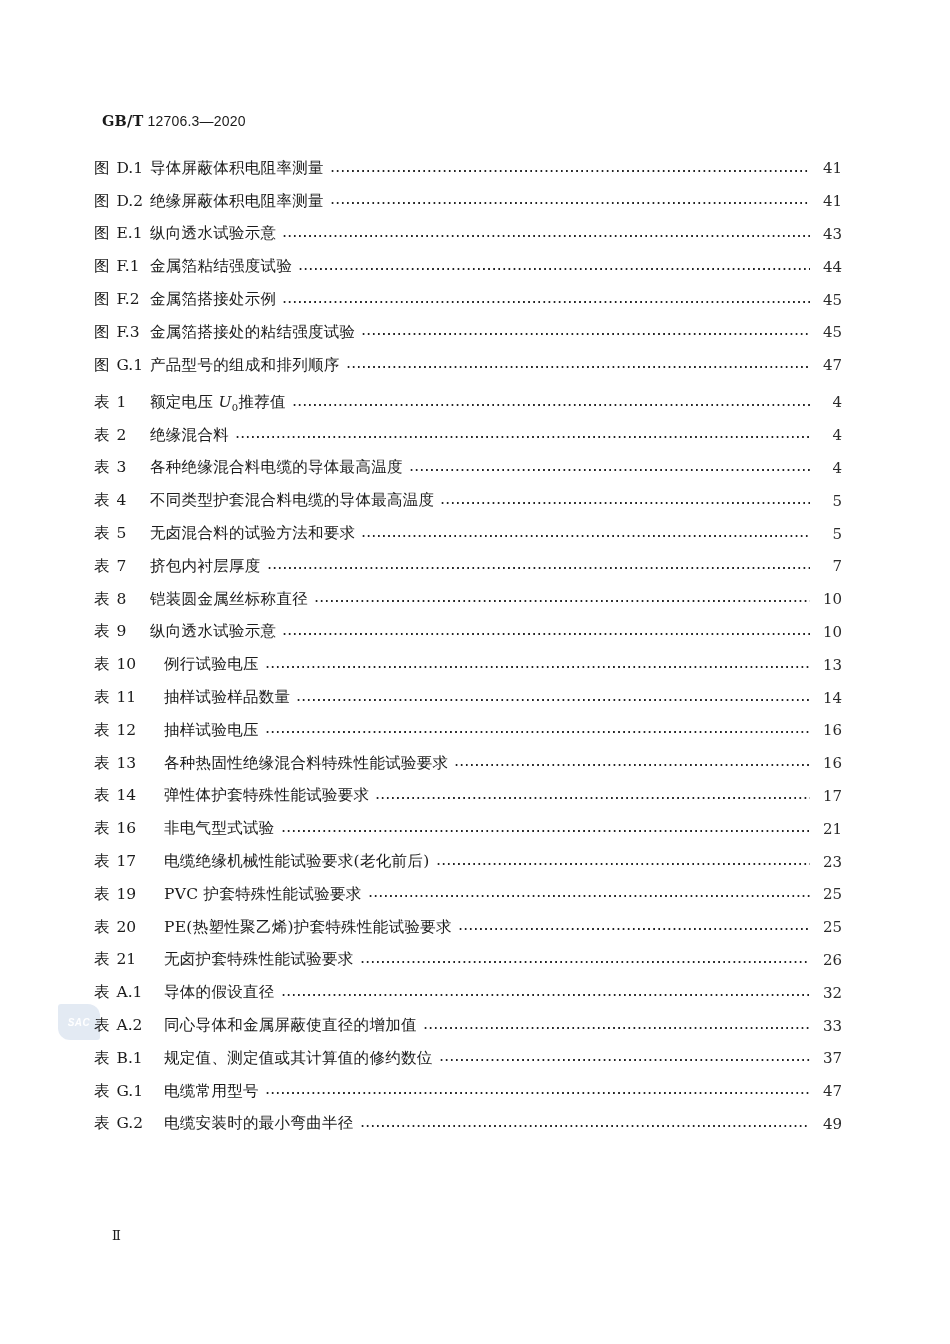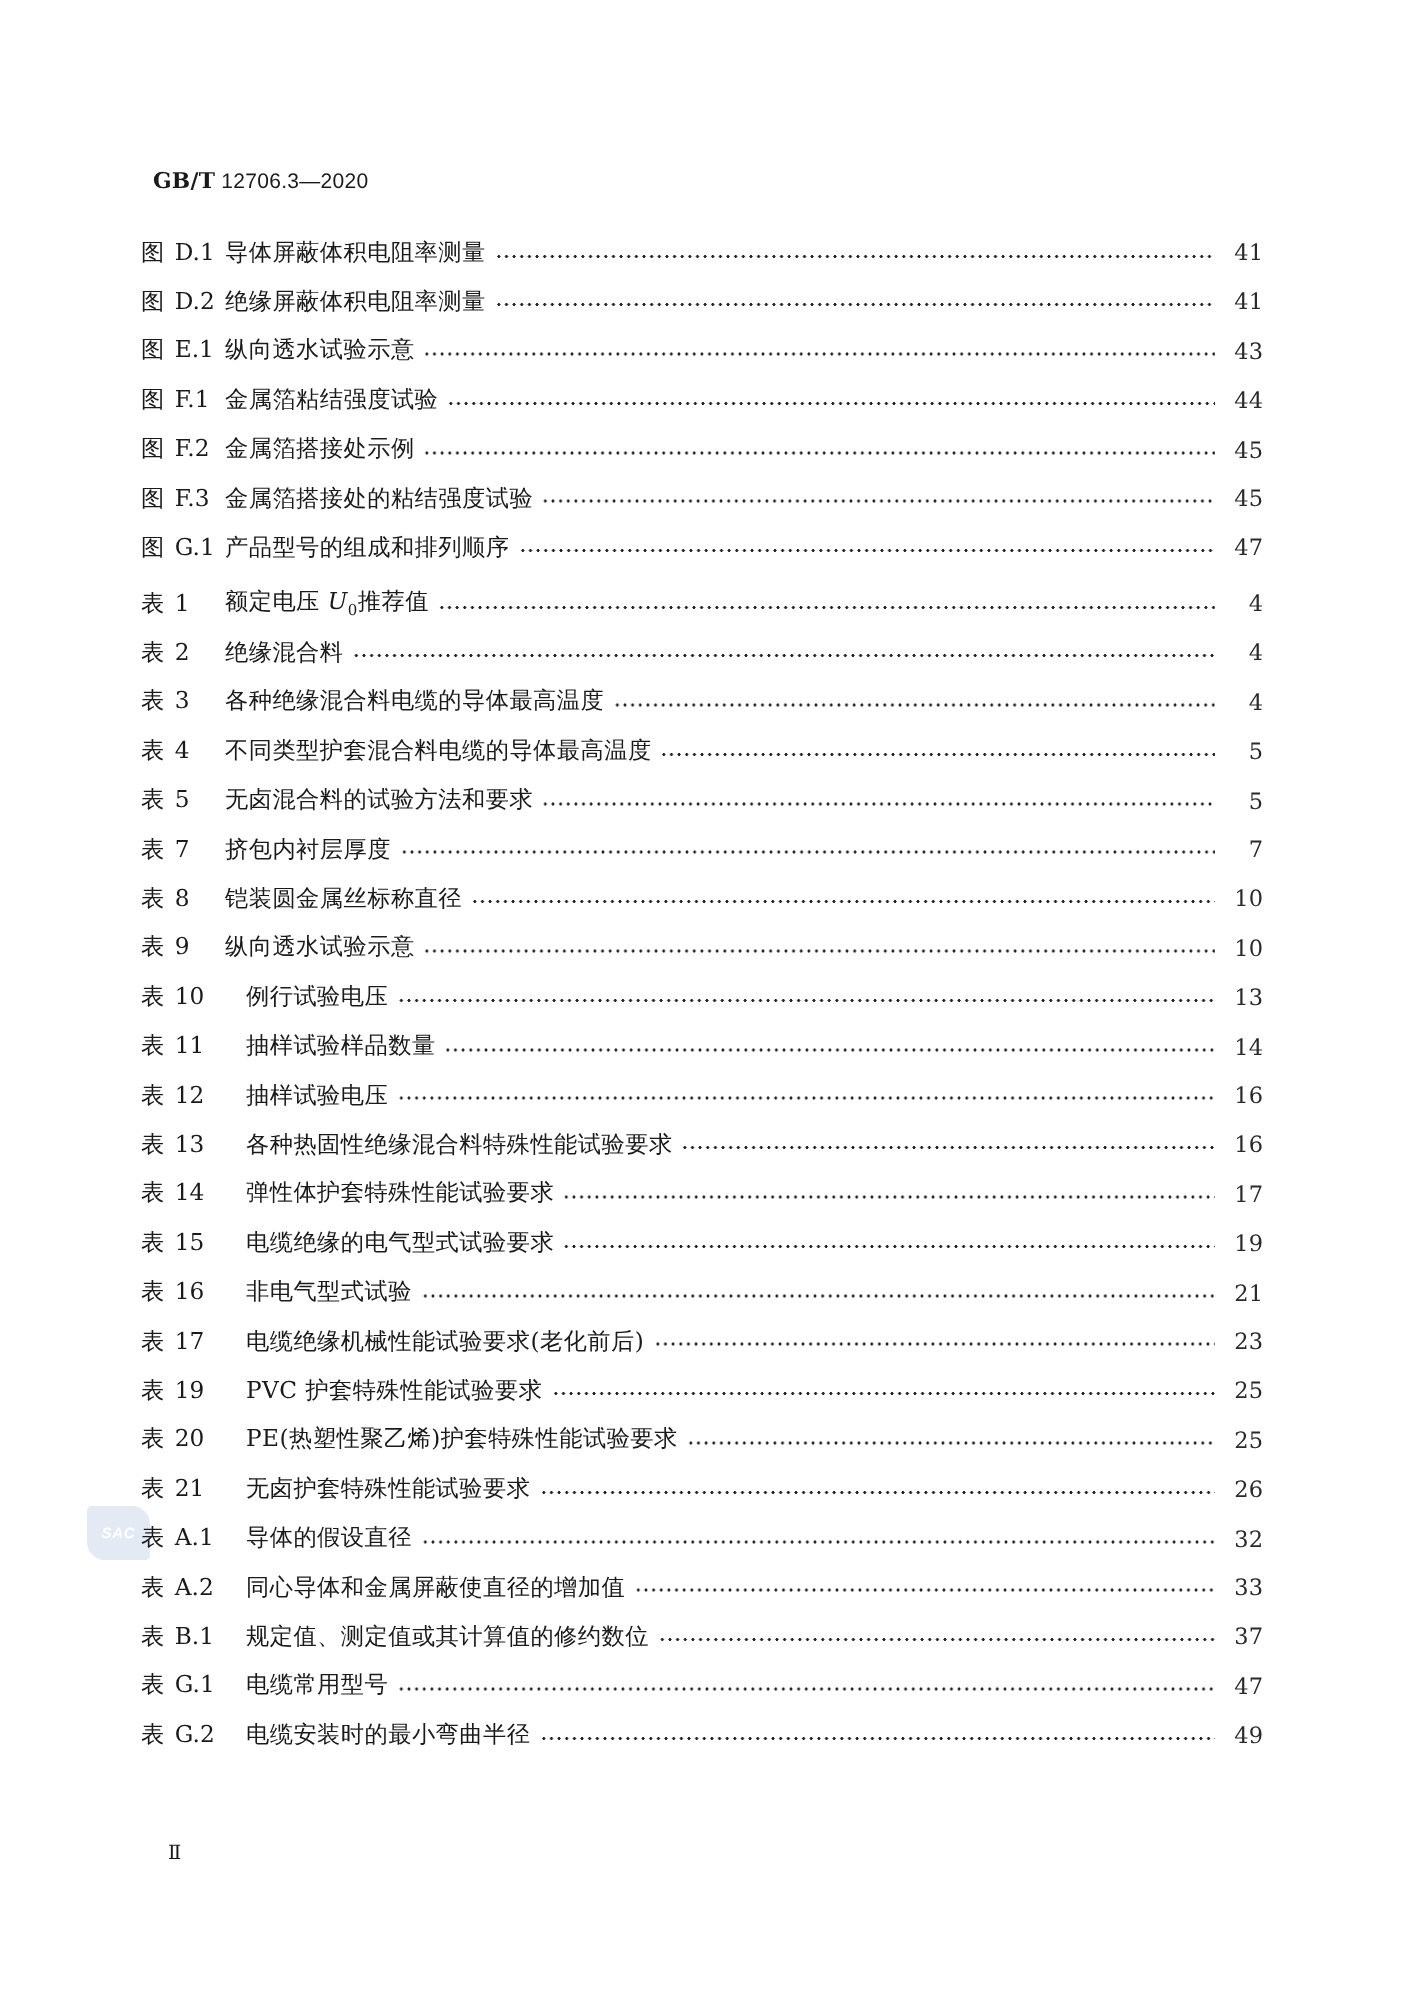--- a/index.html
+++ b/index.html
@@ -276,26 +276,20 @@
         <span class="toc-leader"></span>
         <span class="toc-page">16</span>
       </div>
       <div class="toc-entry w-wide">
         <span class="toc-label"><span class="lbl-kind">表</span><span class="lbl-id">14</span></span>
         <span class="toc-title">弹性体护套特殊性能试验要求</span>
         <span class="toc-leader"></span>
         <span class="toc-page">17</span>
       </div>
       <div class="toc-entry w-wide">
-        <span class="toc-label"><span class="lbl-kind">表</span><span class="lbl-id">15</span></span>
-        <span class="toc-title">电缆绝缘的电气型式试验要求</span>
-        <span class="toc-leader"></span>
-        <span class="toc-page">19</span>
-      </div>
-      <div class="toc-entry w-wide">
         <span class="toc-label"><span class="lbl-kind">表</span><span class="lbl-id">16</span></span>
         <span class="toc-title">非电气型式试验</span>
         <span class="toc-leader"></span>
         <span class="toc-page">21</span>
       </div>
       <div class="toc-entry w-wide">
         <span class="toc-label"><span class="lbl-kind">表</span><span class="lbl-id">17</span></span>
         <span class="toc-title">电缆绝缘机械性能试验要求(老化前后)</span>
         <span class="toc-leader"></span>
         <span class="toc-page">23</span>

